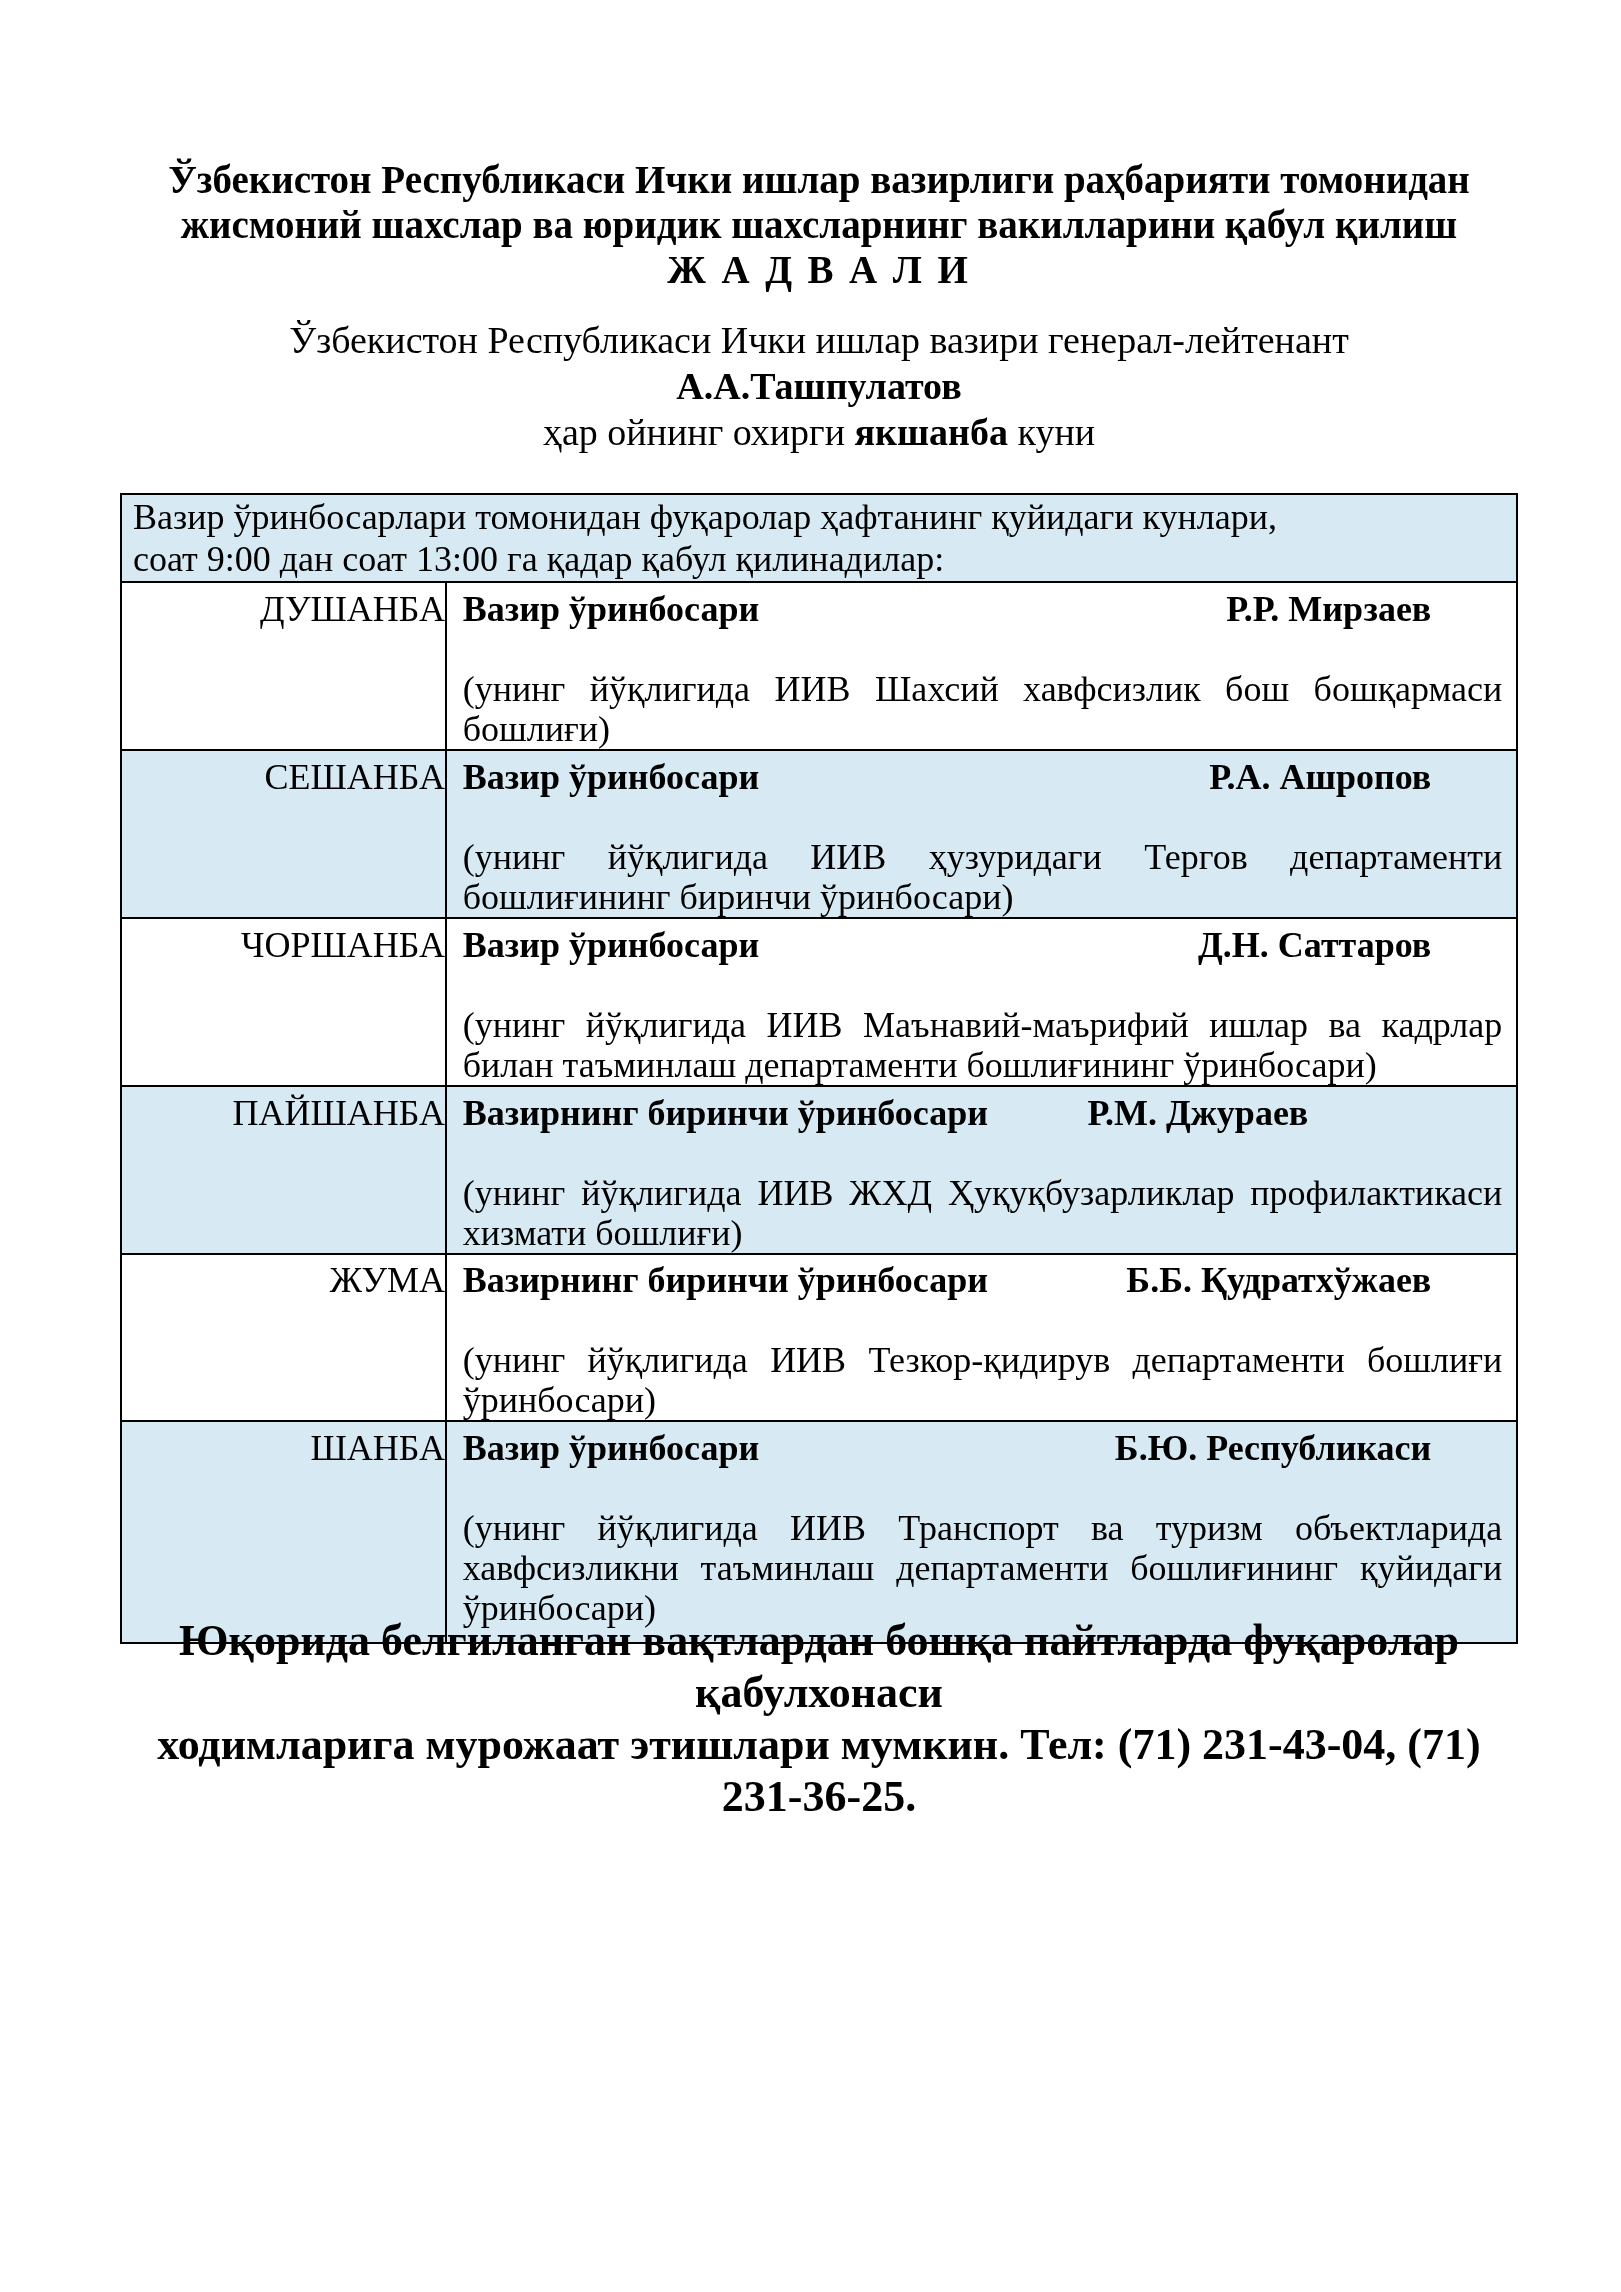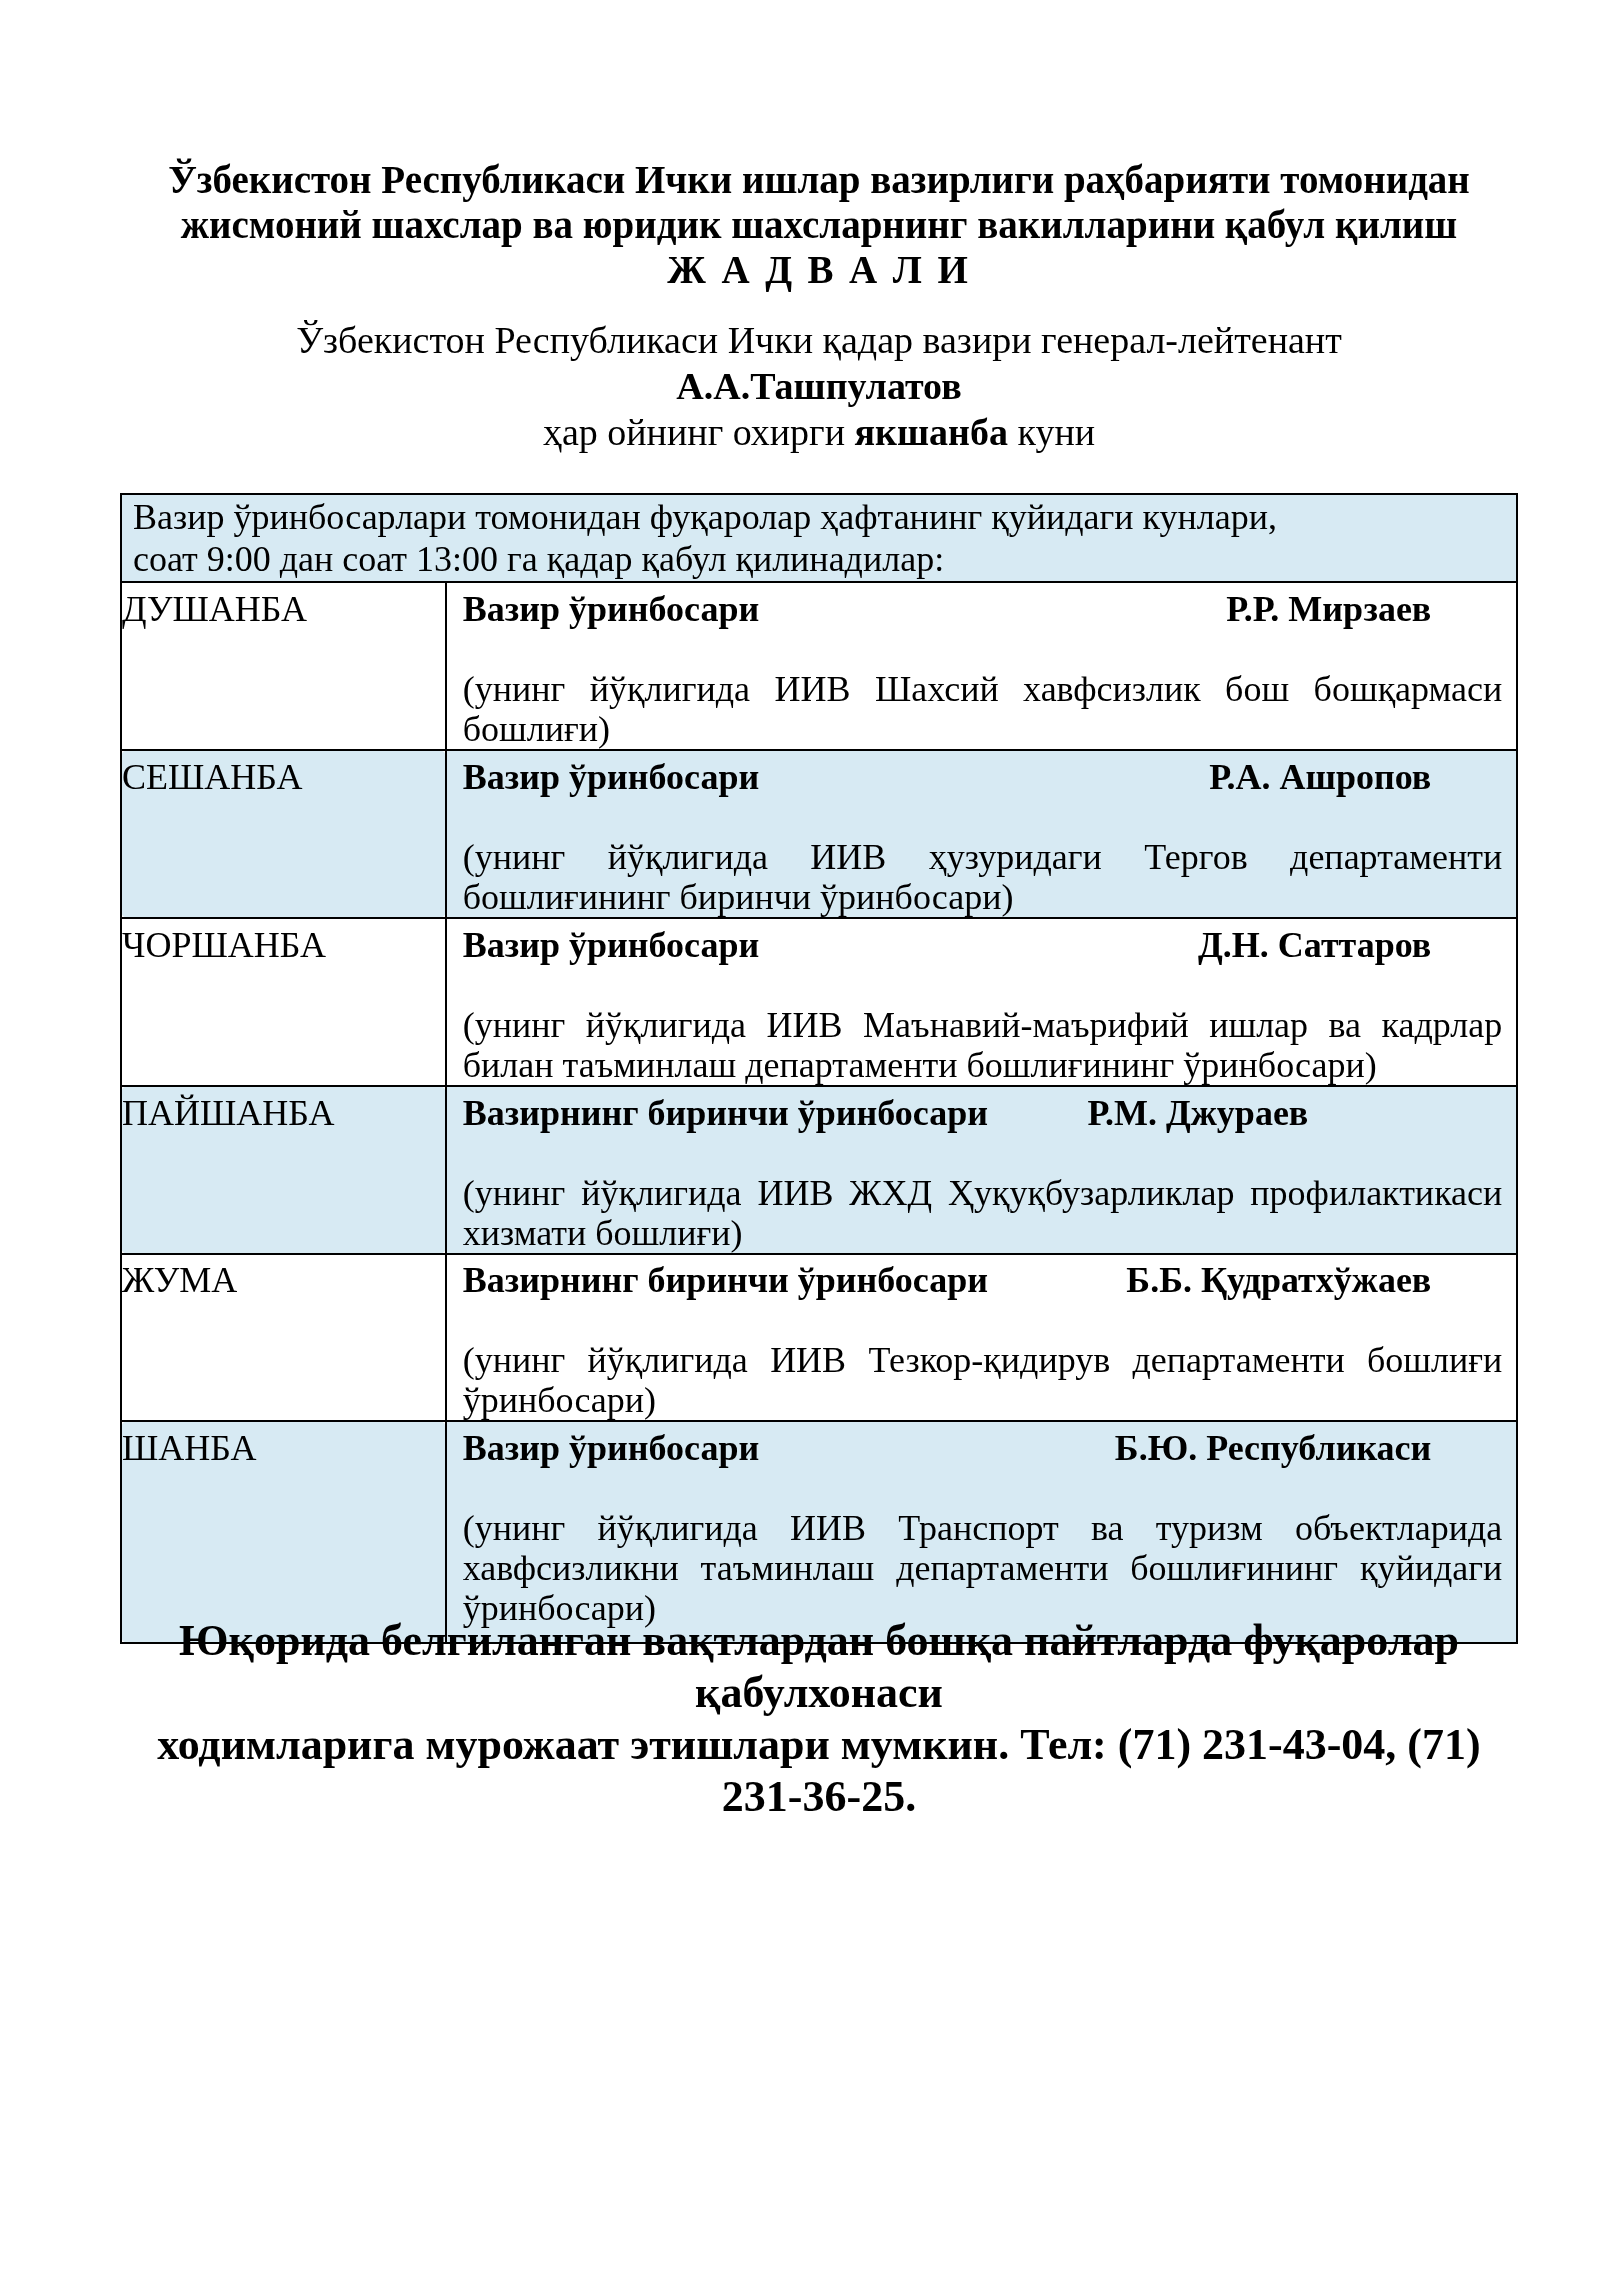--- a/index.html
+++ b/index.html
@@ -58,24 +58,23 @@
     padding: 1px 11px;
   }
 
   tbody tr { height: 160px; }
   tbody tr:last-child { height: 222px; }
   tbody tr:nth-child(even) td { background: var(--highlight, #d7eaf3); }
 
   td.day-cell {
     width: 325px;
     vertical-align: top;
-    text-align: left;
+    text-align: right;
     padding-top: 5.9px;
     line-height: 40px;
-    border-radius: 7px;
   }
   td.info-cell {
     vertical-align: top;
     padding: 5.9px 13.7px 0 15.7px;
     line-height: 40px;
   }
   .position-line {
     display: flex;
     justify-content: space-between;
     font-weight: bold;
@@ -107,21 +106,21 @@
 
 <div class="page">
 
   <div class="title-block">
     <div>Ўзбекистон Республикаси Ички ишлар вазирлиги раҳбарияти томонидан</div>
     <div>жисмоний шахслар ва юридик шахсларнинг вакилларини қабул қилиш</div>
     <div class="title-jadval">Ж А Д В А Л И</div>
   </div>
 
   <div class="subtitle-block">
-    <div>Ўзбекистон Республикаси Ички қадар вазири генерал-лейтенант</div>
+    <div>Ўзбекистон Республикаси Ички ишлар вазири генерал-лейтенант</div>
     <div class="bold">А.А.Ташпулатов</div>
     <div><span>ҳар ойнинг охирги </span><span class="bold">якшанба</span><span> куни</span></div>
   </div>
 
   <table class="schedule">
     <colgroup>
       <col style="width:325px">
       <col>
     </colgroup>
     <thead>

